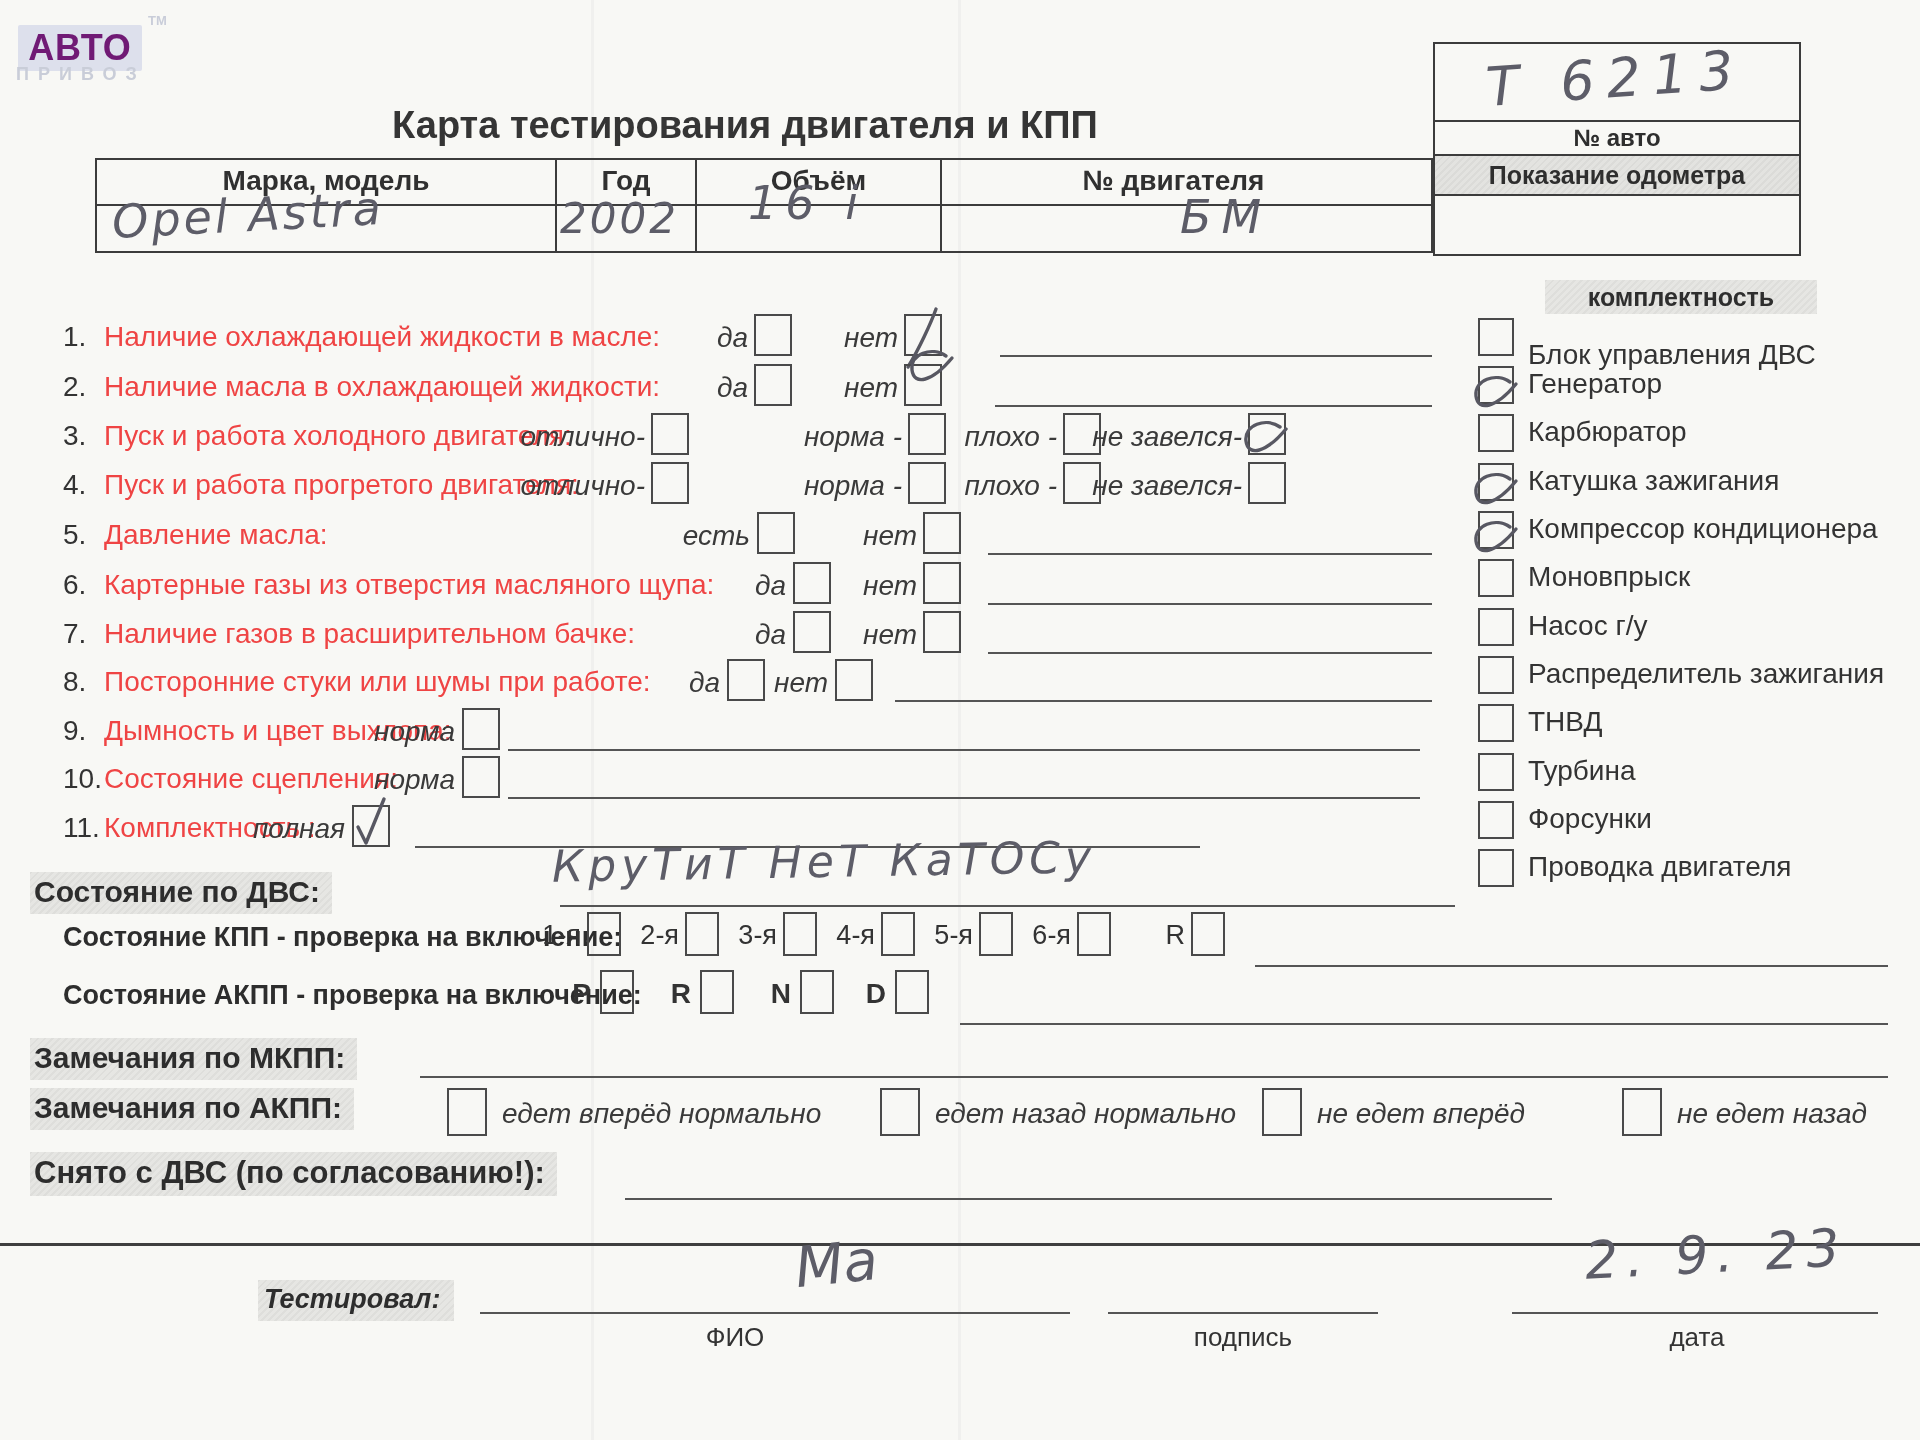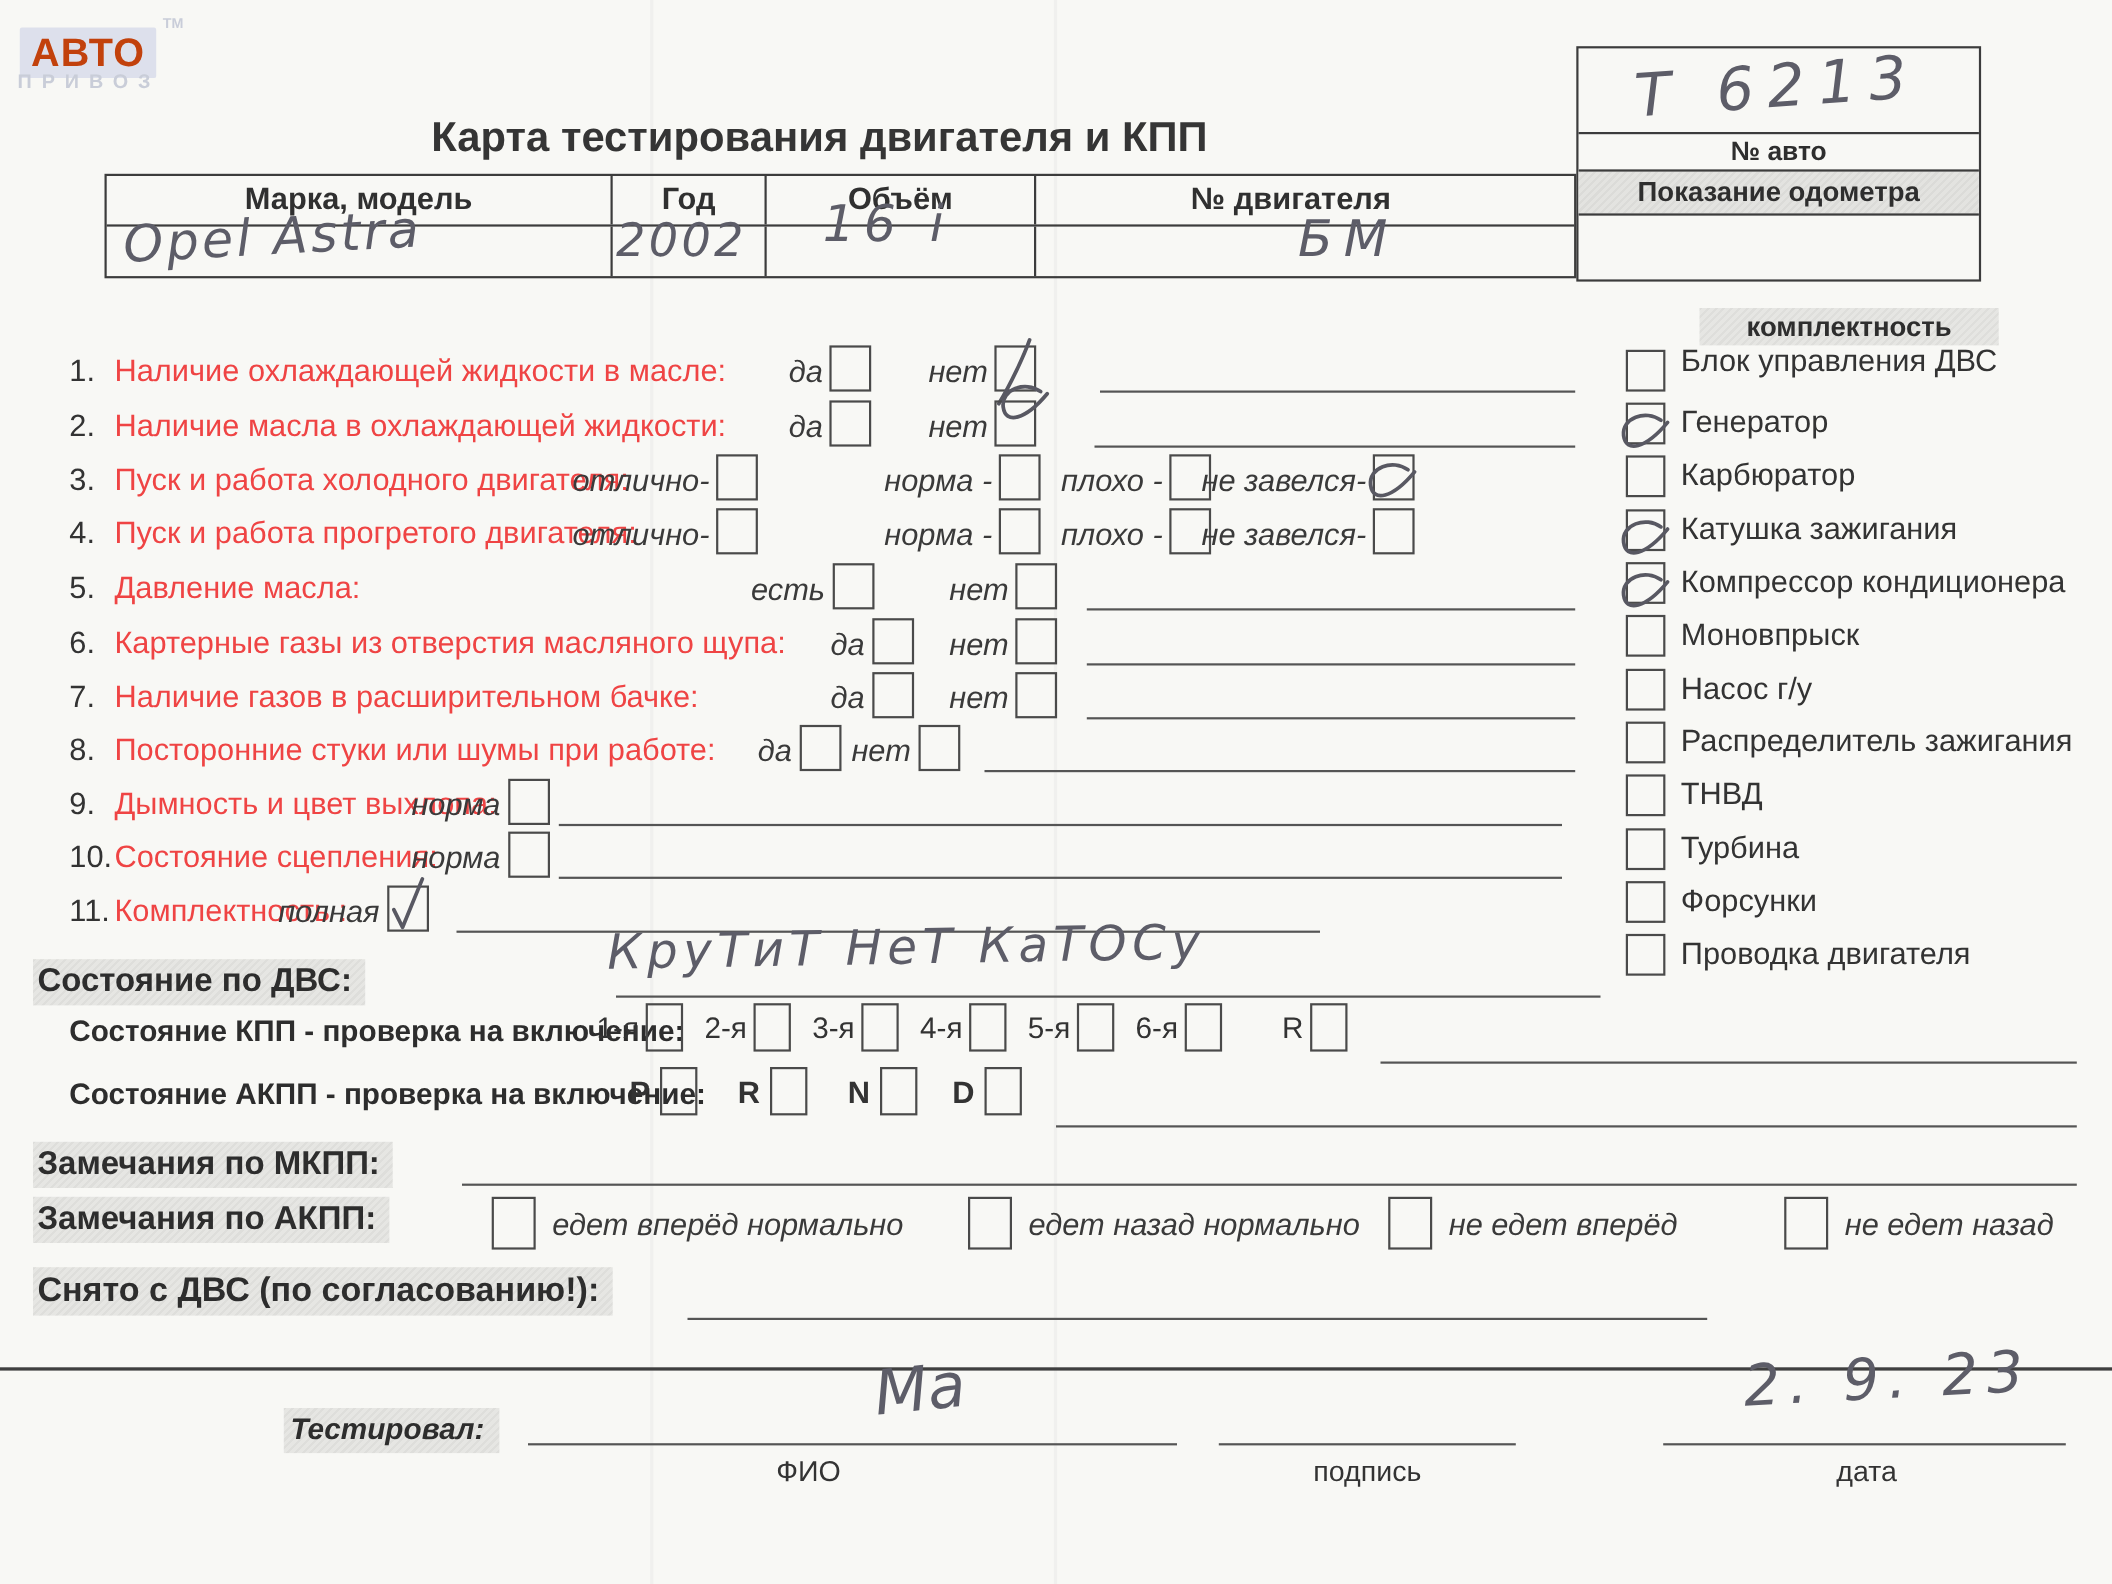--- a/index.html
+++ b/index.html
@@ -2,21 +2,21 @@
 <html><head>
 <meta charset="utf-8">
 <style>
   html,body{margin:0;padding:0;background:#eceae6;}
   .page{position:relative;width:1920px;height:1440px;background:#f8f8f5;overflow:hidden;
         font-family:"Liberation Sans","DejaVu Sans",sans-serif;color:#2e2e2e;}
   .streak{position:absolute;top:0;height:1440px;width:3px;background:rgba(90,90,120,0.05);}
   
   .logo-block{position:absolute;left:18px;top:25px;width:124px;height:46px;background:#dde0ec;
               display:flex;align-items:center;justify-content:center;border-radius:2px;}
-  .logo-brand{color:#c2410c;font-weight:bold;font-size:36px;letter-spacing:1px;}
+  .logo-brand{color:#701a75;font-weight:bold;font-size:36px;letter-spacing:1px;}
   .logo-tm{position:absolute;left:148px;top:13px;font-size:13px;color:#c9cdd9;font-weight:bold;}
   .logo-sub{position:absolute;left:16px;top:64px;width:130px;font-size:18px;color:#c9cdd8;
             letter-spacing:9px;font-weight:bold;}
   
   .title{position:absolute;left:340px;top:104px;width:810px;text-align:center;
          font-size:38px;font-weight:bold;color:#353535;white-space:nowrap;}
   
   .glabel{background-color:#e6e6e3;
           background-image:repeating-linear-gradient(135deg,rgba(0,0,0,0.035) 0 2px,transparent 2px 5px);
           font-weight:bold;white-space:nowrap;}
@@ -105,21 +105,21 @@
     </div>
   </div>
   <span class="hw" style="left:112px;top:192px;font-size:46px;transform:rotate(-3deg);letter-spacing:3px;">Opel Astra</span>
   <span class="hw" style="left:560px;top:198px;font-size:42px;letter-spacing:3px;">2002</span>
   <span class="hw" style="left:748px;top:180px;font-size:46px;letter-spacing:8px;">16 i</span>
   <span class="hw" style="left:1180px;top:194px;font-size:46px;letter-spacing:10px;">БМ</span>
 
   <div class="comp-title glabel">комплектность</div>
   <div id="comp-col">
       <div class="box" style="left: 1478px; top: 318px; width: 36px; height: 38px;"></div>
-      <span class="clabel" style="top: 312px;">Блок управления ДВС</span>
+      <span class="clabel" style="top: 339px;">Блок управления ДВС</span>
       <div class="box" style="left: 1478px; top: 366px; width: 36px; height: 38px;"></div>
       <span class="clabel" style="top: 368px;">Генератор</span>
       <svg class="mark" width="56" height="48" viewBox="0 0 56 48" style="left: 1466px; top: 374px;">
         <path d="M44 8 C30 -2 8 6 10 22 C12 38 30 34 50 10"></path>
       </svg>
       <div class="box" style="left: 1478px; top: 414px; width: 36px; height: 38px;"></div>
       <span class="clabel" style="top: 416px;">Карбюратор</span>
       <div class="box" style="left: 1478px; top: 463px; width: 36px; height: 38px;"></div>
       <span class="clabel" style="top: 465px;">Катушка зажигания</span>
       <svg class="mark" width="56" height="48" viewBox="0 0 56 48" style="left: 1466px; top: 471px;">

